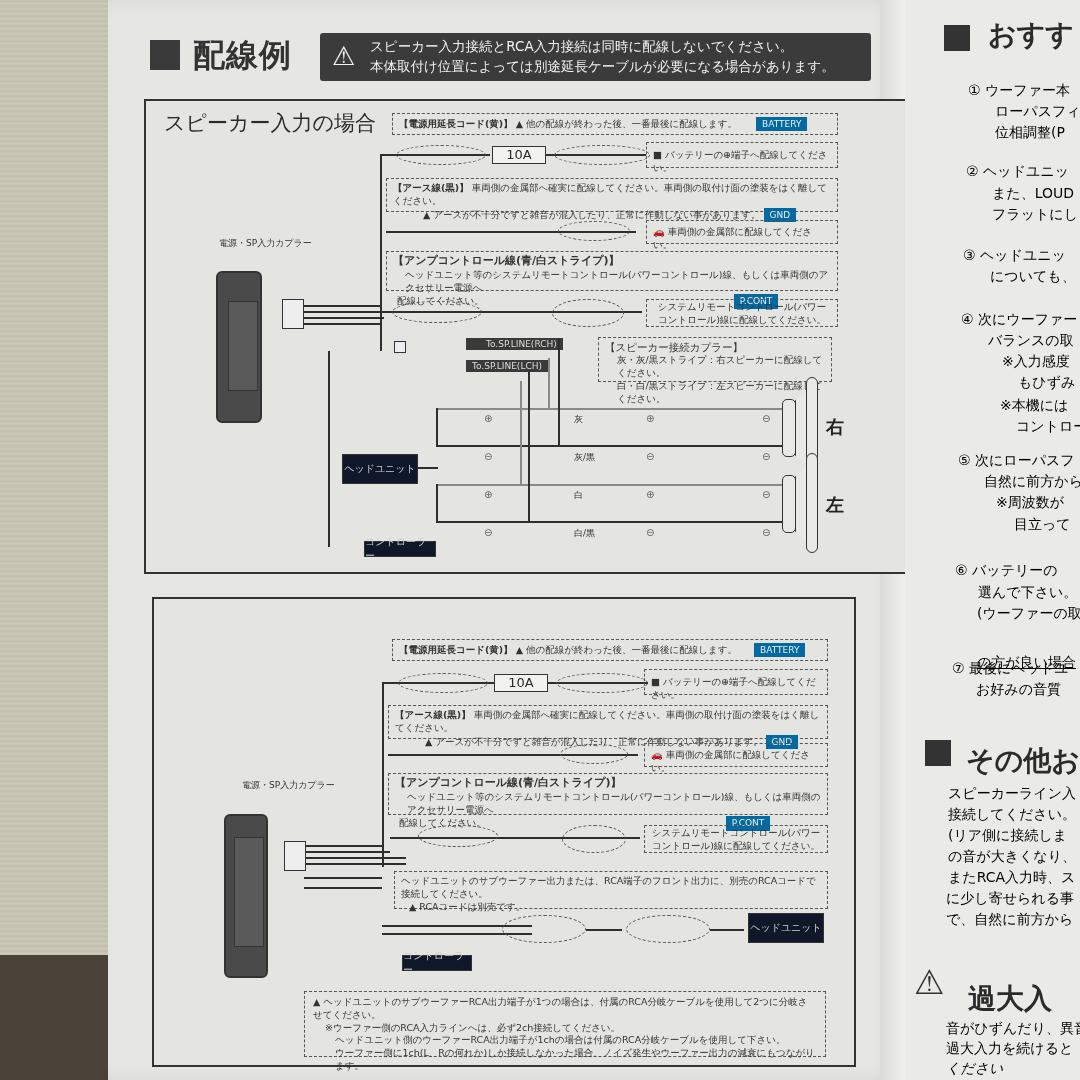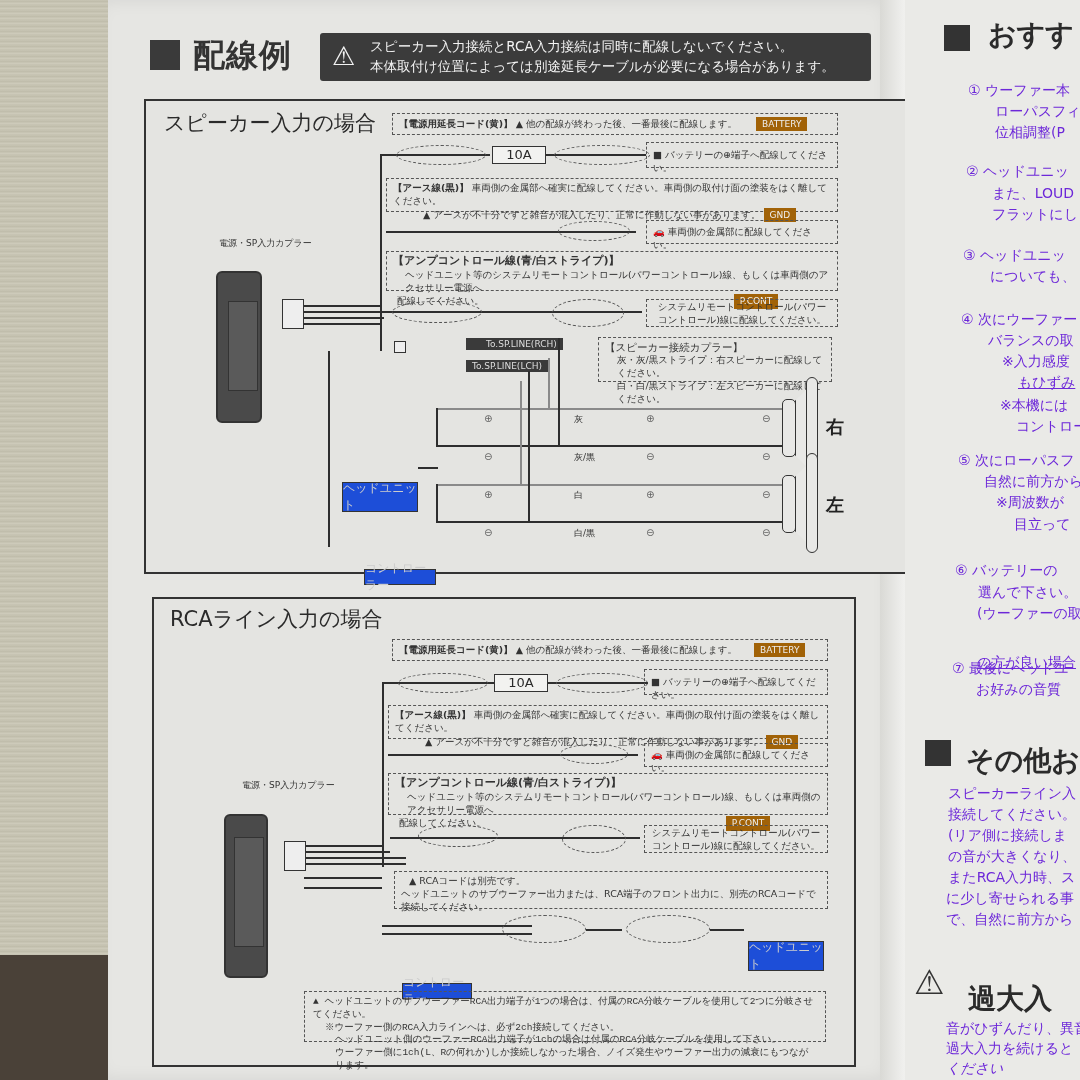--- a/index.html
+++ b/index.html
@@ -24,39 +24,39 @@
   .hdr-warn .l1 { position: absolute; left: 50px; top: 5px; font-size: 13.5px; }
   .hdr-warn .l2 { position: absolute; left: 50px; top: 25px; font-size: 13.5px; }
 
   
   .panel { position: absolute; border: 2px solid #333; background: #e4e4e1; }
   .panel-1 { left: 144px; top: 99px; width: 798px; height: 475px; }
   .panel-2 { left: 152px; top: 597px; width: 704px; height: 470px; }
   .panel-title { position: absolute; font-size: 21px; color: #2a2a2a; }
 
   .dbox { position: absolute; border: 1.5px dashed #555; font-size: 9.5px; color: #333; line-height: 1.35; }
-  .tag { display: inline-block; background: #a16207; color: #eee; font-size: 9px; padding: 1px 6px; }
+  .tag { display: inline-block; background: #0369a1; color: #eee; font-size: 9px; padding: 1px 6px; }
   .fuse { position: absolute; border: 1.5px solid #333; background: #f2f2f0; font-size: 13px; text-align: center; }
   .wire { position: absolute; background: #2e2e2e; }
   .wire.gray { background: #8a8a8a; }
   .oval { position: absolute; border: 1.5px dashed #555; border-radius: 50%; }
   .unit-dark { position: absolute; background: #4a4a4a; border: 2px solid #333; border-radius: 6px; }
   .unit-inner { position: absolute; background: #5a5a5a; border: 1.5px solid #333; }
-  .label-box { position: absolute; background: #1d4ed8; border: 1.5px solid #333; color: #ccc; font-size: 12px; display: flex; align-items: center; justify-content: center; margin-top: 28px; }
+  .label-box { position: absolute; background: #0f172a; border: 1.5px solid #333; color: #ccc; font-size: 10px; display: flex; align-items: center; justify-content: center; }
   .chlabel { position: absolute; background: #3a3a3a; color: #ddd; font-size: 9px; padding: 1px 6px; }
   .small { position: absolute; font-size: 9px; color: #333; }
   .sym { position: absolute; font-size: 10px; color: #666; }
   .lr { position: absolute; font-size: 18px; font-weight: bold; color: #222; }
   .speaker { position: absolute; width: 46px; height: 100px; }
   .speaker .c1 { position: absolute; left: 0; top: 22px; width: 14px; height: 58px; border: 1.5px solid #333; border-radius: 5px; background: #e8e8e6; }
   .speaker .c2 { position: absolute; left: 13px; top: 12px; width: 12px; height: 78px; border: 1.5px solid #333; background: #e8e8e6; clip-path: polygon(0 15%,100% 0,100% 100%,0 85%); }
   .speaker .c3 { position: absolute; left: 24px; top: 0; width: 12px; height: 100px; border: 1.5px solid #333; border-radius: 6px; background: #e8e8e6; }
 
   
-  .rp { position: absolute; font-size: 14px; color: #6d28d9; white-space: nowrap; }
+  .rp { position: absolute; font-size: 14px; color: #000000; white-space: nowrap; }
   .rp-h { position: absolute; font-size: 28px; font-weight: bold; color: #2b2b2b; white-space: nowrap; }
   .rp-sq { position: absolute; width: 26px; height: 26px; background: #333; }
 </style>
 </head>
 <body>
 
 <div class="wall"></div>
 <div class="floor"></div>
 
 <div class="page-left"></div>
@@ -173,21 +173,20 @@
   <div class="lr" style="left:680px;top:314px;">右</div>
   <div class="lr" style="left:680px;top:392px;">左</div>
 
   <div class="label-box" style="left:196px;top:353px;width:76px;height:30px;">ヘッドユニット</div>
   <div class="wire" style="left:272px;top:366px;width:20px;height:2px;"></div>
   <div class="wire" style="left:182px;top:250px;width:2px;height:196px;"></div>
   <div class="label-box" style="left:218px;top:440px;width:72px;height:16px;">コントローラー</div>
 </div>
 
 <div class="panel panel-2">
-  <div class="panel-title" style="left:16px;top:6px;">RCAライン入力の場合</div>
 
   <div class="dbox" style="left:238px;top:40px;width:436px;height:22px;padding:3px 6px;">
     <b>【電源用延長コード(黄)】</b>
     <span> ▲ </span>
     <span>他の配線が終わった後、一番最後に配線します。</span>
     <span class="tag" style="margin-left:14px;">BATTERY</span>
   </div>
   <div class="wire" style="left:228px;top:83px;width:112px;height:2px;"></div>
   <div class="oval" style="left:244px;top:74px;width:90px;height:20px;"></div>
   <div class="fuse" style="left:340px;top:75px;width:54px;height:18px;">10A</div>
@@ -226,34 +225,34 @@
   <div class="unit-inner" style="left:80px;top:238px;width:30px;height:110px;"></div>
   <div style="position:absolute;left:130px;top:242px;width:22px;height:30px;border:1.5px solid #333;background:#eee;"></div>
   <div class="wire" style="left:152px;top:246px;width:78px;height:2px;"></div>
   <div class="wire" style="left:152px;top:252px;width:84px;height:2px;"></div>
   <div class="wire" style="left:152px;top:258px;width:100px;height:2px;"></div>
   <div class="wire" style="left:152px;top:264px;width:100px;height:2px;"></div>
   <div class="wire" style="left:150px;top:278px;width:78px;height:2px;"></div>
   <div class="wire" style="left:150px;top:288px;width:78px;height:2px;"></div>
 
   <div class="dbox" style="left:240px;top:272px;width:434px;height:38px;padding:3px 6px;">
+    <div>ヘッドユニットのサブウーファー出力または、RCA端子のフロント出力に、別売のRCAコードで接続してください。</div>
     <div style="padding-left:8px;"><span>▲ </span><span>RCAコードは別売です。</span></div>
-    <div>ヘッドユニットのサブウーファー出力または、RCA端子のフロント出力に、別売のRCAコードで接続してください。</div>
   </div>
 
   <div class="wire" style="left:228px;top:326px;width:150px;height:2px;"></div>
   <div class="wire" style="left:228px;top:334px;width:150px;height:2px;"></div>
   <div class="oval" style="left:348px;top:316px;width:84px;height:28px;"></div>
   <div class="wire" style="left:432px;top:330px;width:36px;height:1.5px;"></div>
   <div class="oval" style="left:472px;top:316px;width:84px;height:28px;"></div>
   <div class="wire" style="left:556px;top:330px;width:34px;height:1.5px;"></div>
   <div class="label-box" style="left:594px;top:314px;width:76px;height:30px;">ヘッドユニット</div>
   <div class="label-box" style="left:248px;top:356px;width:70px;height:16px;">コントローラー</div>
 
-  <div class="dbox" style="left:150px;top:392px;width:522px;height:51px;padding:4px 8px;font-family:Liberation Mono, monospace;">
+  <div class="dbox" style="left:150px;top:392px;width:522px;height:66px;padding:4px 8px;">
     <div><span>▲ </span><span>ヘッドユニットのサブウーファーRCA出力端子が1つの場合は、付属のRCA分岐ケーブルを使用して2つに分岐させてください。</span></div>
     <div style="padding-left:12px;">※ウーファー側のRCA入力ラインへは、必ず2ch接続してください。</div>
     <div style="padding-left:22px;">ヘッドユニット側のウーファーRCA出力端子が1chの場合は付属のRCA分岐ケーブルを使用して下さい。</div>
     <div style="padding-left:22px;">ウーファー側に1ch(L、Rの何れか)しか接続しなかった場合、ノイズ発生やウーファー出力の減衰にもつながります。</div>
   </div>
 </div>
 
 <div class="page-right"></div>
 <div class="rp-sq" style="left:944px;top:25px;"></div>
 <div class="rp-h" style="left:988px;top:16px;">おすす</div>
@@ -277,21 +276,21 @@
   <span>ヘッドユニッ</span>
 </div>
 <div class="rp" style="left:990px;top:268px;">についても、</div>
 
 <div class="rp" style="left:961px;top:311px;">
   <span>④</span>
   <span>次にウーファー</span>
 </div>
 <div class="rp" style="left:988px;top:332px;">バランスの取</div>
 <div class="rp" style="left:1002px;top:353px;">※入力感度</div>
-<div class="rp" style="left:1018px;top:374px;text-decoration:underline;">もひずみ</div>
+<div class="rp" style="left:1018px;top:374px;">もひずみ</div>
 <div class="rp" style="left:1000px;top:397px;">※本機には</div>
 <div class="rp" style="left:1016px;top:418px;">コントロー</div>
 
 <div class="rp" style="left:958px;top:452px;">
   <span>⑤</span>
   <span>次にローパスフ</span>
 </div>
 <div class="rp" style="left:984px;top:473px;">自然に前方から</div>
 <div class="rp" style="left:996px;top:494px;">※周波数が</div>
 <div class="rp" style="left:1014px;top:516px;">目立って</div>

